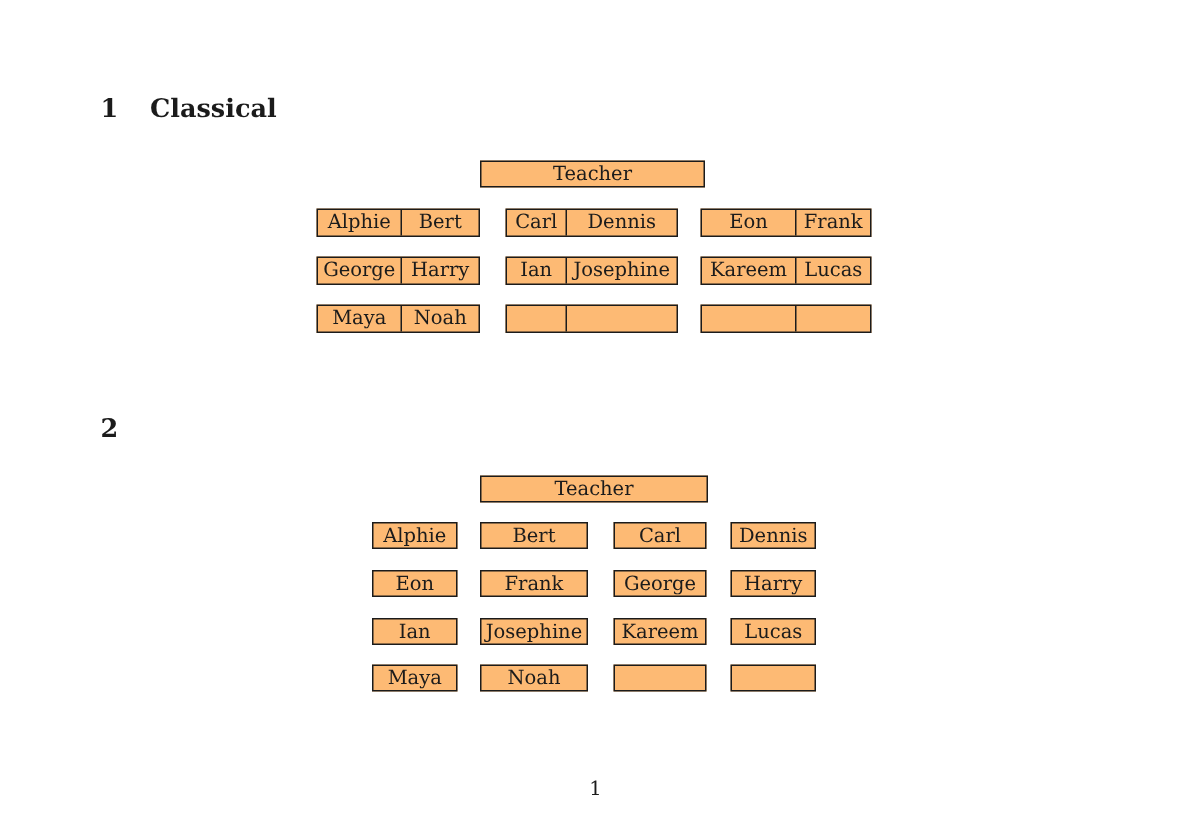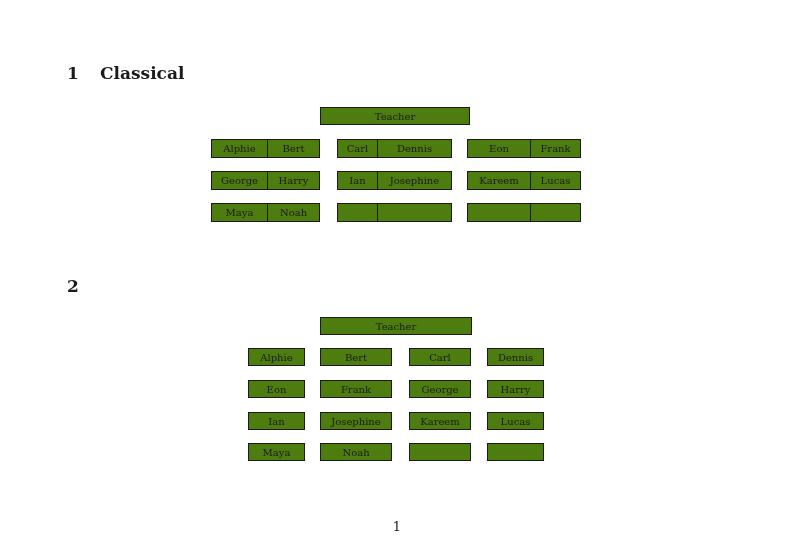--- a/index.html
+++ b/index.html
@@ -22,22 +22,22 @@
     white-space: nowrap;
   }
   .heading .num { width: 33px; }
   .h-classical   { top: 62px; }
   .h-distributed { top: 275px; }
 
   .box {
     position: absolute;
     box-sizing: border-box;
     border: 1px solid #1b1b1b;
-    font-size: 10px;
-    background: #4d7c0f;
+    font-size: 13px;
+    background: #fdba74;
     text-align: right;
   }
   .center-box {
     display: flex;
     align-items: center;
     justify-content: center;
   }
   .teacher-1 { left: 320px; top: 107px; width: 150px; height: 18px; }
   .teacher-2 { left: 320px; top: 317px; width: 152px; height: 18px; }
 

